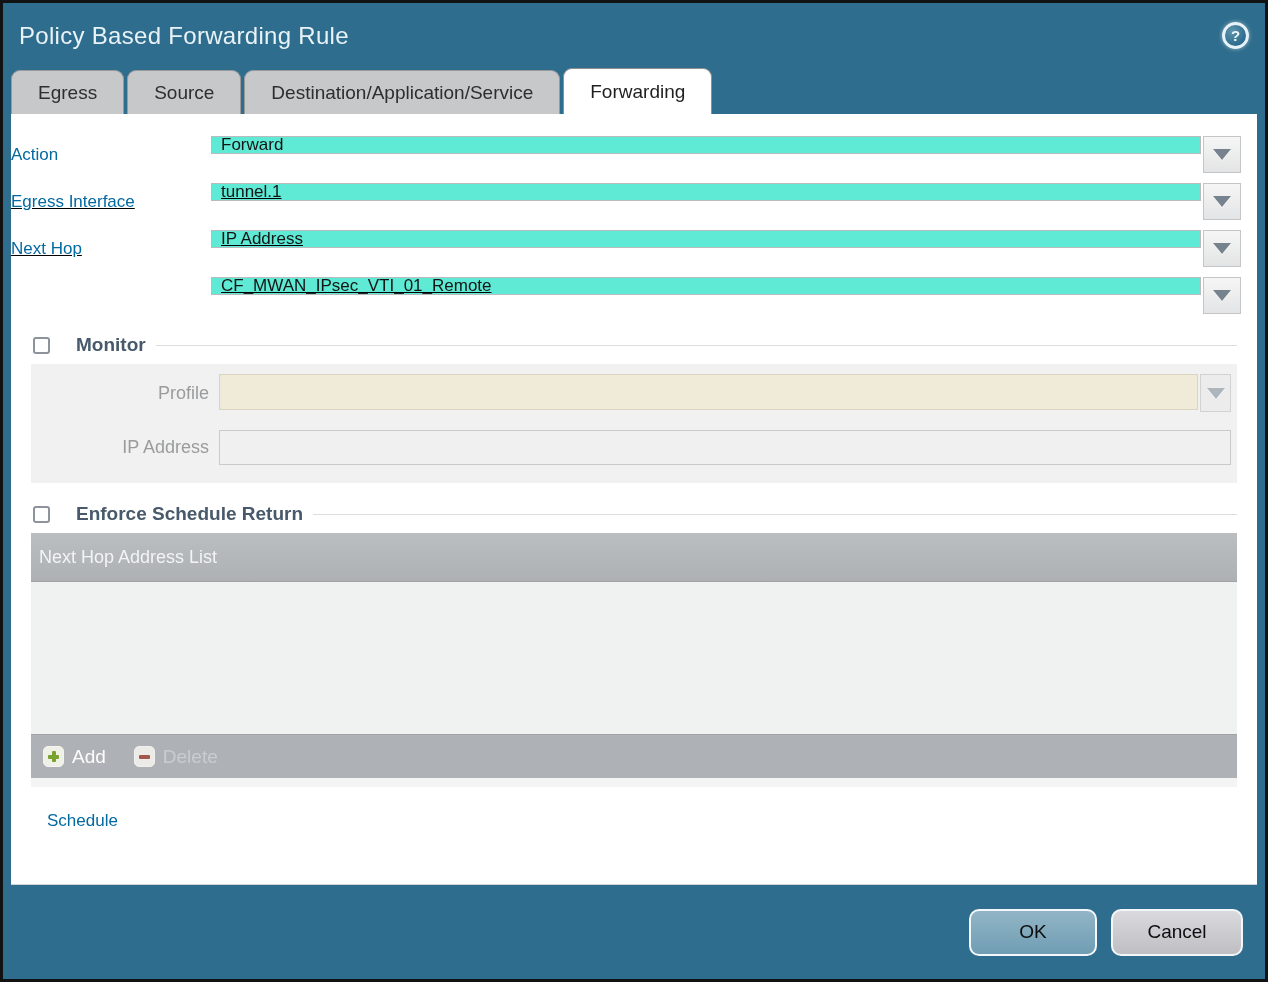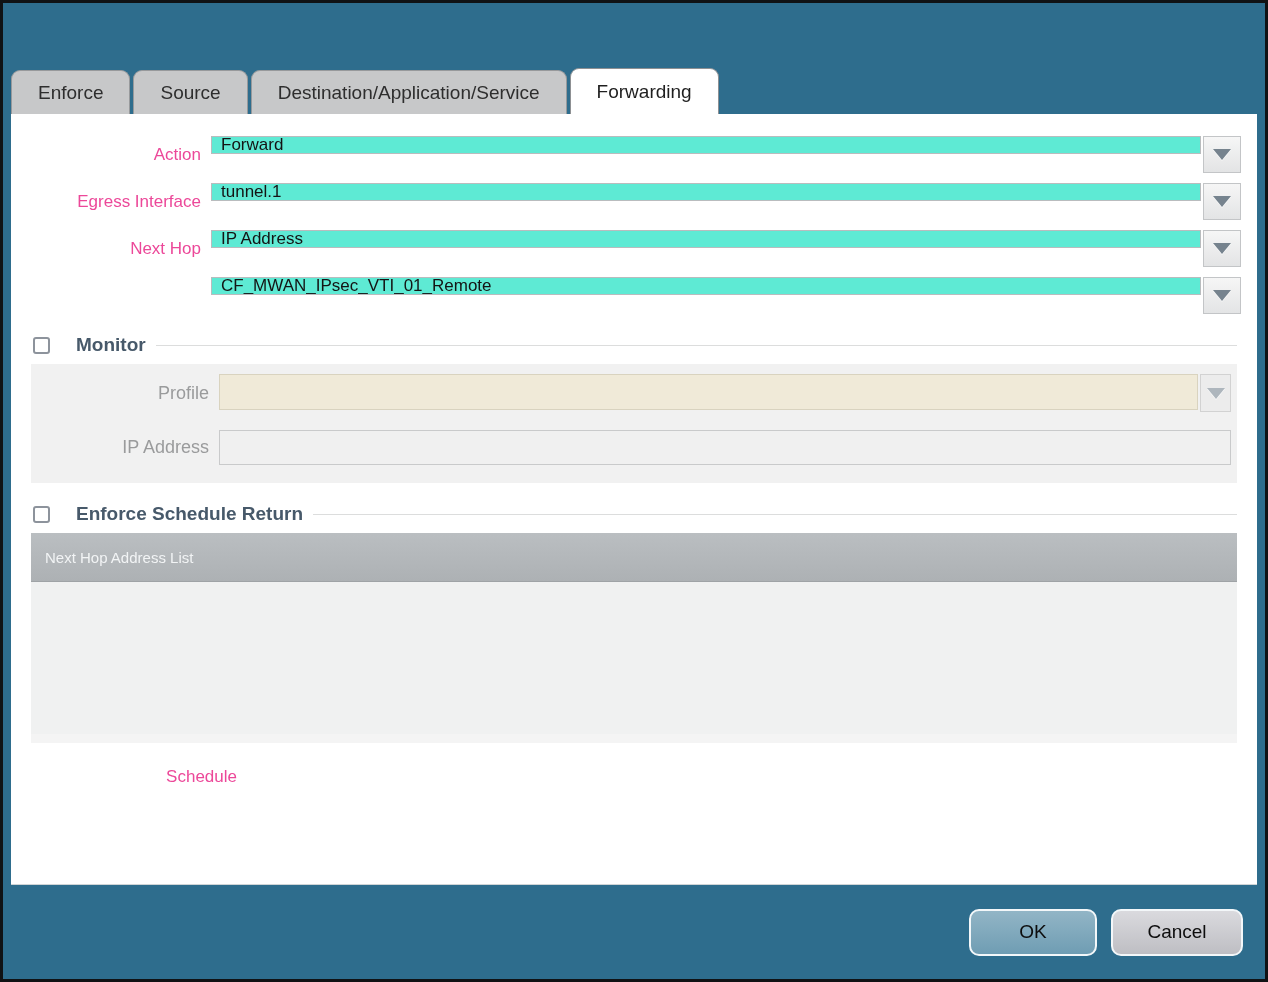--- a/index.html
+++ b/index.html
@@ -54,22 +54,22 @@
 
   
   .content {
     position: absolute; top: 111px; left: 8px; right: 8px; height: 771px;
     background: #ffffff; z-index: 2;
     border-bottom: 1px solid #cfd4d6;
   }
 
   .frow { display: flex; align-items: center; }
   .flabel {
-    width: 200px; flex-shrink: 0; text-align: right; padding-right: 10px;
-    font-size: 17px; color: #ec4899; white-space: nowrap;
+    width: 200px; flex-shrink: 0; text-align: left; padding-right: 10px;
+    font-size: 17px; color: #0369a1; white-space: nowrap;
   }
   .fctrl { display: flex; flex: 1; margin-right: 16px; }
   .tbox {
     flex: 1; height: 18px; border: 1px solid #b9bcbe; background: #5eead4;
     font-size: 17px; padding: 0 9px; color: #141414;
     font-family: "Liberation Sans", sans-serif; outline: none;
   }
   .dd-btn {
     width: 38px; height: 37px; margin-left: 2px;
     background: linear-gradient(#f6f6f6, #e3e4e5);
@@ -80,21 +80,21 @@
   .dd-tri {
     width: 0; height: 0;
     border-left: 9px solid transparent; border-right: 9px solid transparent;
     border-top: 11px solid #76838e;
     filter: drop-shadow(0 1px 0 rgba(255,255,255,.7));
   }
   .dd-btn.disabled { background: #ececec; border-color: #d2d2d2; cursor: default; }
   .dd-btn.disabled .dd-tri { border-top-color: #aeb6bd; }
 
   .row-action   { margin-top: 22px; }
-  .row-std      { margin-top: 10px; }
+  .row-std      { margin-top: 10px; text-decoration: underline; }
 
   
   .cb {
     width: 17px; height: 17px; flex-shrink: 0;
     border: 2px solid #8d939c; border-radius: 3px; background: #fff;
     cursor: pointer;
   }
   .cb.disabled { border-color: #c9cbcd; background: #f5f5f5; cursor: default; }
 
   
@@ -126,22 +126,22 @@
   .gray-input {
     flex: 1; height: 35px; background: #f0f0f0; border: 1px solid #c9cacb;
     font-size: 17px; padding: 0 9px; color: #555; outline: none;
   }
   .row-ip { margin-top: 18px; }
 
   
   .nh-table { margin-top: 8px; }
   .nh-header {
     height: 49px; background: linear-gradient(#babec1, #adb1b4);
-    display: flex; align-items: center; padding-left: 14px;
-    color: #f2f4f5; font-size: 15px;
+    display: flex; align-items: center; padding-left: 8px;
+    color: #f2f4f5; font-size: 18px;
     border-bottom: 1px solid #9fa3a6;
   }
   .nh-body { height: 152px; background: #f0f1f1; }
   .nh-footer {
     height: 44px; background: #aeb2b6;
     display: flex; align-items: center; padding-left: 12px; gap: 28px;
     border-top: 1px solid #9fa3a6;
   }
   .tbl-btn { display: flex; align-items: center; gap: 8px; cursor: pointer; }
   .tbl-btn.disabled { cursor: default; }
@@ -184,23 +184,27 @@
   .btn-cancel {
     width: 132px;
     background: linear-gradient(#dadade, #bebec3);
   }
 </style>
 </head>
 <body>
 
 <div class="dialog">
 
+  <div class="titlebar">
+    <span class="title">Policy Based Forwarding Rule</span>
+    <span class="help-icon">?</span>
+  </div>
 
   <div class="tabs">
-    <div class="tab">Enforce</div>
+    <div class="tab">Egress</div>
     <div class="tab">Source</div>
     <div class="tab">Destination/Application/Service</div>
     <div class="tab active">Forwarding</div>
   </div>
 
   <div class="content">
 
     <div class="frow row-action">
       <span class="flabel">Action</span>
       <span class="fctrl">
@@ -268,20 +272,30 @@
     <fieldset>
       <legend>
         <span class="cb"></span>
         <span>Enforce Schedule Return</span>
       </legend>
       <div class="nh-table">
         <div class="nh-header">
           <span>Next Hop Address List</span>
         </div>
         <div class="nh-body"></div>
+        <div class="nh-footer">
+          <span class="tbl-btn">
+            <span class="icon-sq plus-icon"></span>
+            <span class="add-label">Add</span>
+          </span>
+          <span class="tbl-btn disabled">
+            <span class="icon-sq minus-icon"></span>
+            <span class="del-label">Delete</span>
+          </span>
+        </div>
         <div class="nh-spacer"></div>
       </div>
     </fieldset>
 
     <div class="frow row-schedule">
       <span class="flabel">Schedule</span>
     </div>
 
   </div>
 

